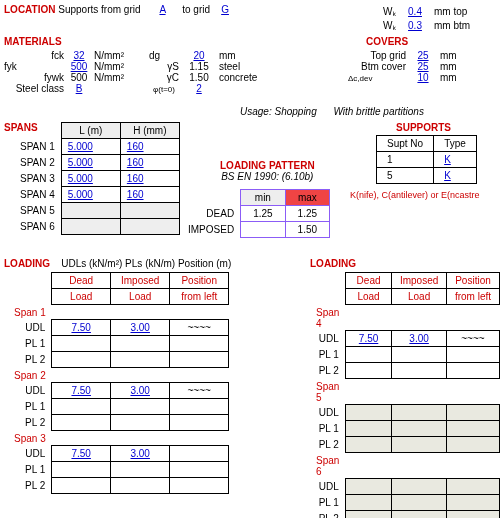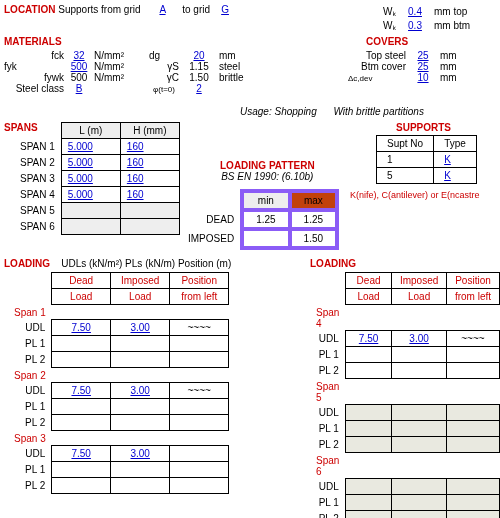--- a/index.html
+++ b/index.html
@@ -14,21 +14,21 @@
   td,th{font:10px Arial,Helvetica,sans-serif;padding:0}
   .blue{color:#0000d0}
   .ul{text-decoration:underline}
   .heading{font-weight:bold;color:#c00}
   table{border-collapse:collapse}
   .spans-tbl td{border:1px solid #000;text-align:left;padding:2px 6px}
   .spans-tbl th{border:1px solid #000;text-align:center;padding:2px 6px;font-weight:normal}
   .spans-tbl .rh{border:none;text-align:right;padding-right:6px}
   .spans-tbl .empty{background:#eee}
   .supt-tbl td,.supt-tbl th{border:1px solid #000;padding:2px 10px}
-  .pattern td{border:4px solid #8b5cf6;text-align:center;padding:2px 12px}
+  .pattern td{border:1px solid #8b5cf6;text-align:center;padding:2px 12px}
   .pattern .lab{border:none;text-align:right;padding-right:6px}
   .load-tbl th{border:1px solid #000;text-align:center;padding:2px 6px;font-weight:normal;color:#c00}
   .load-tbl td{border:1px solid #000;text-align:center;padding:2px 6px}
   .load-tbl .rh{border:none;text-align:right;padding-right:6px}
   .load-tbl .sp{border:none;text-align:left;color:#c00}
   .load-tbl .empty{background:#e9e9e0}
   .fine{font-size:8px;color:#000}
 </style>
 </head>
 <body>
@@ -81,39 +81,39 @@
     <td style="text-align:right"><span>γS</span></td>
     <td style="text-align:center"><span>1.15</span></td>
     <td><span>steel</span></td>
   </tr>
   <tr>
     <td style="text-align:right"><span>fywk</span></td>
     <td style="text-align:center"><span>500</span></td>
     <td><span>N/mm²</span></td>
     <td style="text-align:right"><span>γC</span></td>
     <td style="text-align:center"><span>1.50</span></td>
-    <td><span>brittle</span></td>
+    <td><span>concrete</span></td>
   </tr>
   <tr>
     <td style="text-align:right"><span>Steel class</span></td>
     <td style="text-align:center"><span class="blue ul">B</span></td>
     <td></td>
     <td style="text-align:center"><span class="fine">φ(t=0)</span></td>
     <td style="text-align:center"><span class="blue ul">2</span></td>
     <td></td>
   </tr>
 </tbody>
     </table>
 </div>
 
 <div style="position:absolute;left:348px;top:50px">
 <table>
   <tbody>
         <tr>
-    <td style="width:58px;text-align:right"><span>Top steel</span></td>
+    <td style="width:58px;text-align:right"><span>Top grid</span></td>
     <td style="width:34px;text-align:center"><span class="blue ul">25</span></td>
     <td><span>mm</span></td>
   </tr>
   <tr>
     <td style="text-align:right"><span>Btm cover</span></td>
     <td style="text-align:center"><span class="blue ul">25</span></td>
     <td><span>mm</span></td>
   </tr>
   <tr>
     <td style="text-align:left"><span class="fine">Δc,dev</span></td>
@@ -176,21 +176,21 @@
 <div style="position:absolute;left:220px;top:160px;text-align:center">
   <div class="heading">LOADING PATTERN</div>
   <div style="font-style:italic">BS EN 1990: (6.10b)</div>
 </div>
 <div style="position:absolute;left:176px;top:189px">
 <table class="pattern">
   <tbody>
         <tr>
           <td class="lab"></td>
           <td style="background:#eee"><span>min</span></td>
-          <td style="background:#c2410c"><span>max</span></td>
+          <td style="background:#ef4444"><span>max</span></td>
         </tr>
   <tr>
           <td class="lab"><span>DEAD</span></td>
           <td><span>1.25</span></td>
           <td><span>1.25</span></td>
         </tr>
   <tr>
           <td class="lab"><span>IMPOSED</span></td>
           <td></td>
           <td><span>1.50</span></td>

